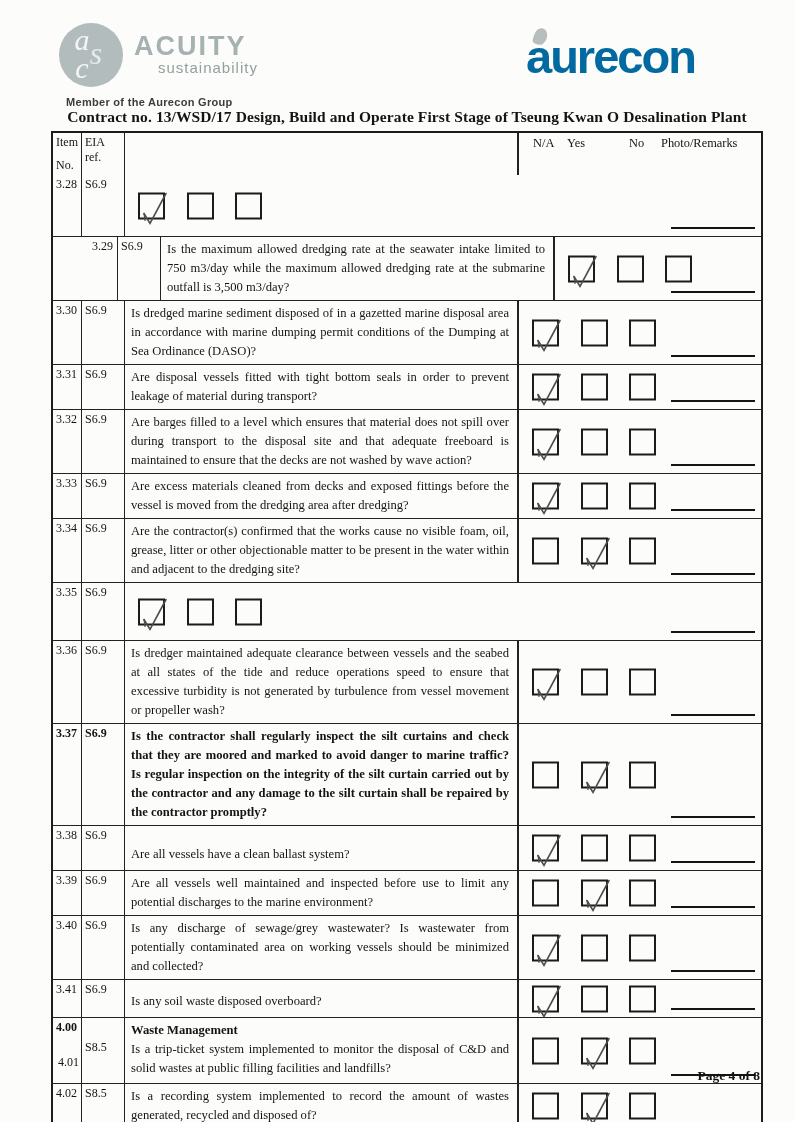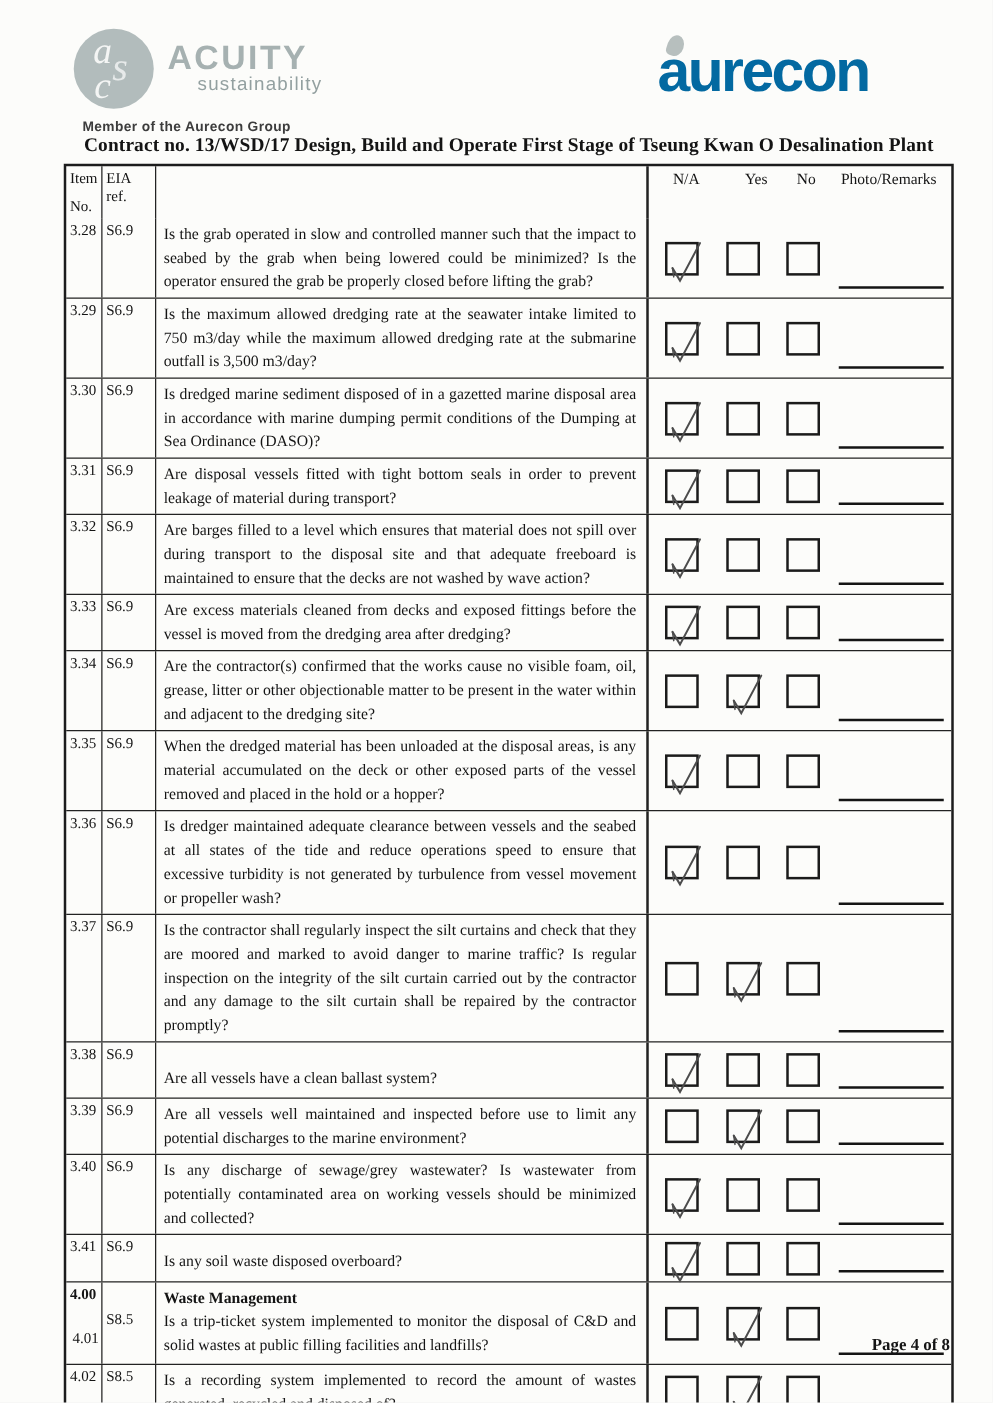--- a/index.html
+++ b/index.html
@@ -52,23 +52,23 @@
   .c-item  { width:29px;  flex:0 0 29px;  border-right:1.5px solid #222; padding:2px 2px 2px 3px; font-size:12px; }
   .c-eia   { width:43px;  flex:0 0 43px;  border-right:1.5px solid #222; padding:2px 2px 2px 3px; font-size:12px; }
   .c-q     { width:394px; flex:0 0 394px; border-right:2px solid #222;  padding:3px 8px 3px 6px;
              font-size:12.6px; line-height:19px; text-align:justify; }
   .c-checks{ flex:1 1 auto; position:relative; }
 
   
   .t-head { min-height:42px; }
   .t-head .c-item { display:flex; flex-direction:column; justify-content:space-between; }
   .t-head .c-checks { font-size:12.4px; }
-  .h-lab { position:absolute; top:3px; text-align:center; }
+  .h-lab { position:absolute; top:3px; text-align:left; }
   .h-na  { left:14px;  width:32px; }
-  .h-yes { left:70px;  width:32px; }
+  .h-yes { left:48px;  width:32px; }
   .h-no  { left:110px; width:32px; }
   .h-rem { left:142px; width:100px; }
 
   
   .box {
     position:absolute; top:50%; transform:translateY(-50%);
     width:27px; height:27px; border:2px solid #1b1b1b; background:transparent;
   }
   .box-na  { left:13px; }
   .box-yes { left:62px; }
@@ -137,24 +137,178 @@
     <div id="rows-container">
   <div class="t-row" style="min-height: 61px;">
     <div class="c-item">
       <span class="item1">3.28</span>
       
     </div>
     <div class="c-eia">
       <span class="eia1">S6.9</span>
       
     </div>
-    <div class="c-q">
-      <div>
-
-        <div class="q-text">Is the grab operated in slow and controlled manner such that the impact to seabed by the grab when being lowered could be minimized? Is the operator ensured the grab be properly closed before lifting the grab?</div>
+    <div class="c-checks">
+      <span class="box box-na checked">
+        <svg class="tick" viewBox="0 0 37 41">
+          <polyline points="9,26 15,36 31,6" fill="none" stroke="#4c4c4c" stroke-width="1.6" stroke-linecap="round"></polyline>
+          <polyline points="9,26 10,33" fill="none" stroke="#4c4c4c" stroke-width="1.2" stroke-linecap="round"></polyline>
+        </svg>
+      </span>
+      <span class="box box-yes">
+        
+      </span>
+      <span class="box box-no">
+        
+      </span>
+      <span class="remarks-line"></span>
+    </div>
+  </div>
+
+  <div class="t-row" style="min-height: 57px; padding-left: 36px;">
+    <div class="c-item">
+      <span class="item1">3.29</span>
+      
+    </div>
+    <div class="c-eia">
+      <span class="eia1">S6.9</span>
+      
+    </div>
+    <div class="c-q">
+      <div>
+
+        <div class="q-text">Is the maximum allowed dredging rate at the seawater intake limited to 750 m3/day while the maximum allowed dredging rate at the submarine outfall is 3,500 m3/day?</div>
+      </div>
+    </div>
+    <div class="c-checks">
+      <span class="box box-na checked">
+        <svg class="tick" viewBox="0 0 37 41">
+          <polyline points="9,26 15,36 31,6" fill="none" stroke="#4c4c4c" stroke-width="1.6" stroke-linecap="round"></polyline>
+          <polyline points="9,26 10,33" fill="none" stroke="#4c4c4c" stroke-width="1.2" stroke-linecap="round"></polyline>
+        </svg>
+      </span>
+      <span class="box box-yes">
+        
+      </span>
+      <span class="box box-no">
+        
+      </span>
+      <span class="remarks-line"></span>
+    </div>
+  </div>
+
+  <div class="t-row" style="min-height: 58px; justify-content: flex-end;">
+    <div class="c-item">
+      <span class="item1">3.30</span>
+      
+    </div>
+    <div class="c-eia">
+      <span class="eia1">S6.9</span>
+      
+    </div>
+    <div class="c-q">
+      <div>
+
+        <div class="q-text">Is dredged marine sediment disposed of in a gazetted marine disposal area in accordance with marine dumping permit conditions of the Dumping at Sea Ordinance (DASO)?</div>
+      </div>
+    </div>
+    <div class="c-checks">
+      <span class="box box-na checked">
+        <svg class="tick" viewBox="0 0 37 41">
+          <polyline points="9,26 15,36 31,6" fill="none" stroke="#4c4c4c" stroke-width="1.6" stroke-linecap="round"></polyline>
+          <polyline points="9,26 10,33" fill="none" stroke="#4c4c4c" stroke-width="1.2" stroke-linecap="round"></polyline>
+        </svg>
+      </span>
+      <span class="box box-yes">
+        
+      </span>
+      <span class="box box-no">
+        
+      </span>
+      <span class="remarks-line"></span>
+    </div>
+  </div>
+
+  <div class="t-row" style="min-height: 40px;">
+    <div class="c-item">
+      <span class="item1">3.31</span>
+      
+    </div>
+    <div class="c-eia">
+      <span class="eia1">S6.9</span>
+      
+    </div>
+    <div class="c-q">
+      <div>
+
+        <div class="q-text">Are disposal vessels fitted with tight bottom seals in order to prevent leakage of material during transport?</div>
+      </div>
+    </div>
+    <div class="c-checks">
+      <span class="box box-na checked">
+        <svg class="tick" viewBox="0 0 37 41">
+          <polyline points="9,26 15,36 31,6" fill="none" stroke="#4c4c4c" stroke-width="1.6" stroke-linecap="round"></polyline>
+          <polyline points="9,26 10,33" fill="none" stroke="#4c4c4c" stroke-width="1.2" stroke-linecap="round"></polyline>
+        </svg>
+      </span>
+      <span class="box box-yes">
+        
+      </span>
+      <span class="box box-no">
+        
+      </span>
+      <span class="remarks-line"></span>
+    </div>
+  </div>
+
+  <div class="t-row" style="min-height: 58px; justify-content: space-between;">
+    <div class="c-item">
+      <span class="item1">3.32</span>
+      
+    </div>
+    <div class="c-eia">
+      <span class="eia1">S6.9</span>
+      
+    </div>
+    <div class="c-q">
+      <div>
+
+        <div class="q-text">Are barges filled to a level which ensures that material does not spill over during transport to the disposal site and that adequate freeboard is maintained to ensure that the decks are not washed by wave action?</div>
+      </div>
+    </div>
+    <div class="c-checks">
+      <span class="box box-na checked">
+        <svg class="tick" viewBox="0 0 37 41">
+          <polyline points="9,26 15,36 31,6" fill="none" stroke="#4c4c4c" stroke-width="1.6" stroke-linecap="round"></polyline>
+          <polyline points="9,26 10,33" fill="none" stroke="#4c4c4c" stroke-width="1.2" stroke-linecap="round"></polyline>
+        </svg>
+      </span>
+      <span class="box box-yes">
+        
+      </span>
+      <span class="box box-no">
+        
+      </span>
+      <span class="remarks-line"></span>
+    </div>
+  </div>
+
+  <div class="t-row" style="min-height: 42px;">
+    <div class="c-item">
+      <span class="item1">3.33</span>
+      
+    </div>
+    <div class="c-eia">
+      <span class="eia1">S6.9</span>
+      
+    </div>
+    <div class="c-q">
+      <div>
+
+        <div class="q-text">Are excess materials cleaned from decks and exposed fittings before the vessel is moved from the dredging area after dredging?</div>
       </div>
     </div>
     <div class="c-checks">
       <span class="box box-na checked">
         <svg class="tick" viewBox="0 0 37 41">
           <polyline points="9,26 15,36 31,6" fill="none" stroke="#4c4c4c" stroke-width="1.6" stroke-linecap="round"></polyline>
           <polyline points="9,26 10,33" fill="none" stroke="#4c4c4c" stroke-width="1.2" stroke-linecap="round"></polyline>
         </svg>
       </span>
       <span class="box box-yes">
@@ -162,180 +316,20 @@
       </span>
       <span class="box box-no">
         
       </span>
       <span class="remarks-line"></span>
     </div>
   </div>
 
   <div class="t-row" style="min-height: 57px;">
     <div class="c-item">
-      <span class="item1">3.29</span>
-      
-    </div>
-    <div class="c-eia">
-      <span class="eia1">S6.9</span>
-      
-    </div>
-    <div class="c-q">
-      <div>
-
-        <div class="q-text">Is the maximum allowed dredging rate at the seawater intake limited to 750 m3/day while the maximum allowed dredging rate at the submarine outfall is 3,500 m3/day?</div>
-      </div>
-    </div>
-    <div class="c-checks">
-      <span class="box box-na checked">
-        <svg class="tick" viewBox="0 0 37 41">
-          <polyline points="9,26 15,36 31,6" fill="none" stroke="#4c4c4c" stroke-width="1.6" stroke-linecap="round"></polyline>
-          <polyline points="9,26 10,33" fill="none" stroke="#4c4c4c" stroke-width="1.2" stroke-linecap="round"></polyline>
-        </svg>
-      </span>
-      <span class="box box-yes">
-        
-      </span>
-      <span class="box box-no">
-        
-      </span>
-      <span class="remarks-line"></span>
-    </div>
-  </div>
-
-  <div class="t-row" style="min-height: 58px; justify-content: flex-end;">
-    <div class="c-item">
-      <span class="item1">3.30</span>
-      
-    </div>
-    <div class="c-eia">
-      <span class="eia1">S6.9</span>
-      
-    </div>
-    <div class="c-q">
-      <div>
-
-        <div class="q-text">Is dredged marine sediment disposed of in a gazetted marine disposal area in accordance with marine dumping permit conditions of the Dumping at Sea Ordinance (DASO)?</div>
-      </div>
-    </div>
-    <div class="c-checks">
-      <span class="box box-na checked">
-        <svg class="tick" viewBox="0 0 37 41">
-          <polyline points="9,26 15,36 31,6" fill="none" stroke="#4c4c4c" stroke-width="1.6" stroke-linecap="round"></polyline>
-          <polyline points="9,26 10,33" fill="none" stroke="#4c4c4c" stroke-width="1.2" stroke-linecap="round"></polyline>
-        </svg>
-      </span>
-      <span class="box box-yes">
-        
-      </span>
-      <span class="box box-no">
-        
-      </span>
-      <span class="remarks-line"></span>
-    </div>
-  </div>
-
-  <div class="t-row" style="min-height: 40px;">
-    <div class="c-item">
-      <span class="item1">3.31</span>
-      
-    </div>
-    <div class="c-eia">
-      <span class="eia1">S6.9</span>
-      
-    </div>
-    <div class="c-q">
-      <div>
-
-        <div class="q-text">Are disposal vessels fitted with tight bottom seals in order to prevent leakage of material during transport?</div>
-      </div>
-    </div>
-    <div class="c-checks">
-      <span class="box box-na checked">
-        <svg class="tick" viewBox="0 0 37 41">
-          <polyline points="9,26 15,36 31,6" fill="none" stroke="#4c4c4c" stroke-width="1.6" stroke-linecap="round"></polyline>
-          <polyline points="9,26 10,33" fill="none" stroke="#4c4c4c" stroke-width="1.2" stroke-linecap="round"></polyline>
-        </svg>
-      </span>
-      <span class="box box-yes">
-        
-      </span>
-      <span class="box box-no">
-        
-      </span>
-      <span class="remarks-line"></span>
-    </div>
-  </div>
-
-  <div class="t-row" style="min-height: 58px; justify-content: space-between;">
-    <div class="c-item">
-      <span class="item1">3.32</span>
-      
-    </div>
-    <div class="c-eia">
-      <span class="eia1">S6.9</span>
-      
-    </div>
-    <div class="c-q">
-      <div>
-
-        <div class="q-text">Are barges filled to a level which ensures that material does not spill over during transport to the disposal site and that adequate freeboard is maintained to ensure that the decks are not washed by wave action?</div>
-      </div>
-    </div>
-    <div class="c-checks">
-      <span class="box box-na checked">
-        <svg class="tick" viewBox="0 0 37 41">
-          <polyline points="9,26 15,36 31,6" fill="none" stroke="#4c4c4c" stroke-width="1.6" stroke-linecap="round"></polyline>
-          <polyline points="9,26 10,33" fill="none" stroke="#4c4c4c" stroke-width="1.2" stroke-linecap="round"></polyline>
-        </svg>
-      </span>
-      <span class="box box-yes">
-        
-      </span>
-      <span class="box box-no">
-        
-      </span>
-      <span class="remarks-line"></span>
-    </div>
-  </div>
-
-  <div class="t-row" style="min-height: 42px;">
-    <div class="c-item">
-      <span class="item1">3.33</span>
-      
-    </div>
-    <div class="c-eia">
-      <span class="eia1">S6.9</span>
-      
-    </div>
-    <div class="c-q">
-      <div>
-
-        <div class="q-text">Are excess materials cleaned from decks and exposed fittings before the vessel is moved from the dredging area after dredging?</div>
-      </div>
-    </div>
-    <div class="c-checks">
-      <span class="box box-na checked">
-        <svg class="tick" viewBox="0 0 37 41">
-          <polyline points="9,26 15,36 31,6" fill="none" stroke="#4c4c4c" stroke-width="1.6" stroke-linecap="round"></polyline>
-          <polyline points="9,26 10,33" fill="none" stroke="#4c4c4c" stroke-width="1.2" stroke-linecap="round"></polyline>
-        </svg>
-      </span>
-      <span class="box box-yes">
-        
-      </span>
-      <span class="box box-no">
-        
-      </span>
-      <span class="remarks-line"></span>
-    </div>
-  </div>
-
-  <div class="t-row" style="min-height: 57px;">
-    <div class="c-item">
       <span class="item1">3.34</span>
       
     </div>
     <div class="c-eia">
       <span class="eia1">S6.9</span>
       
     </div>
     <div class="c-q">
       <div>
 
@@ -361,26 +355,20 @@
 
   <div class="t-row" style="min-height: 58px;">
     <div class="c-item">
       <span class="item1">3.35</span>
       
     </div>
     <div class="c-eia">
       <span class="eia1">S6.9</span>
       
     </div>
-    <div class="c-q">
-      <div>
-
-        <div class="q-text">When the dredged material has been unloaded at the disposal areas, is any material accumulated on the deck or other exposed parts of the vessel removed and placed in the hold or a hopper?</div>
-      </div>
-    </div>
     <div class="c-checks">
       <span class="box box-na checked">
         <svg class="tick" viewBox="0 0 37 41">
           <polyline points="9,26 15,36 31,6" fill="none" stroke="#4c4c4c" stroke-width="1.6" stroke-linecap="round"></polyline>
           <polyline points="9,26 10,33" fill="none" stroke="#4c4c4c" stroke-width="1.2" stroke-linecap="round"></polyline>
         </svg>
       </span>
       <span class="box box-yes">
         
       </span>
@@ -416,21 +404,21 @@
       <span class="box box-yes">
         
       </span>
       <span class="box box-no">
         
       </span>
       <span class="remarks-line"></span>
     </div>
   </div>
 
-  <div class="t-row" style="min-height: 82px;">
+  <div class="t-row" style="min-height: 82px; font-weight: bold;">
     <div class="c-item">
       <span class="item1">3.37</span>
       
     </div>
     <div class="c-eia">
       <span class="eia1">S6.9</span>
       
     </div>
     <div class="c-q">
       <div>

